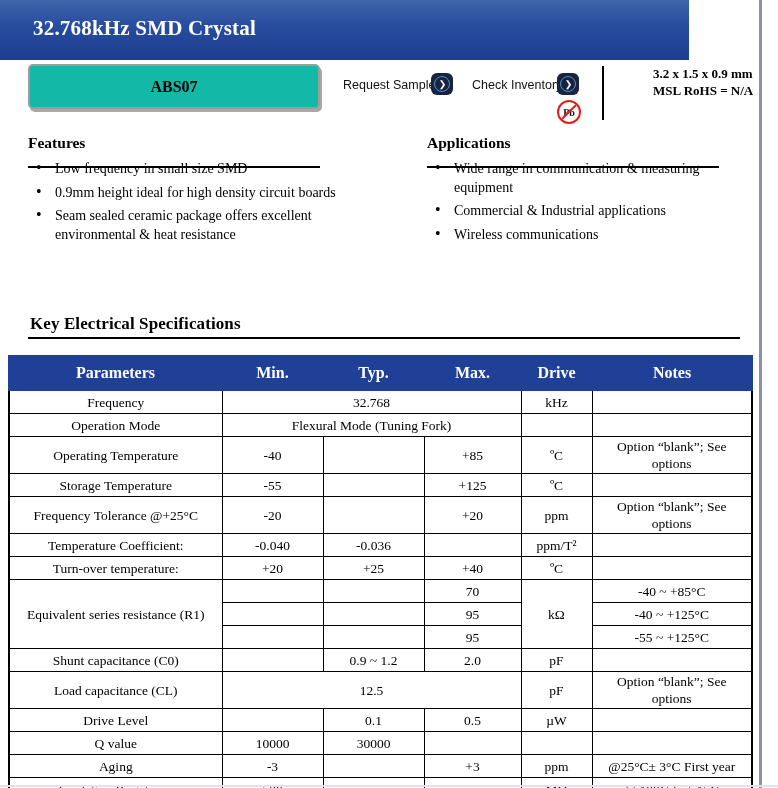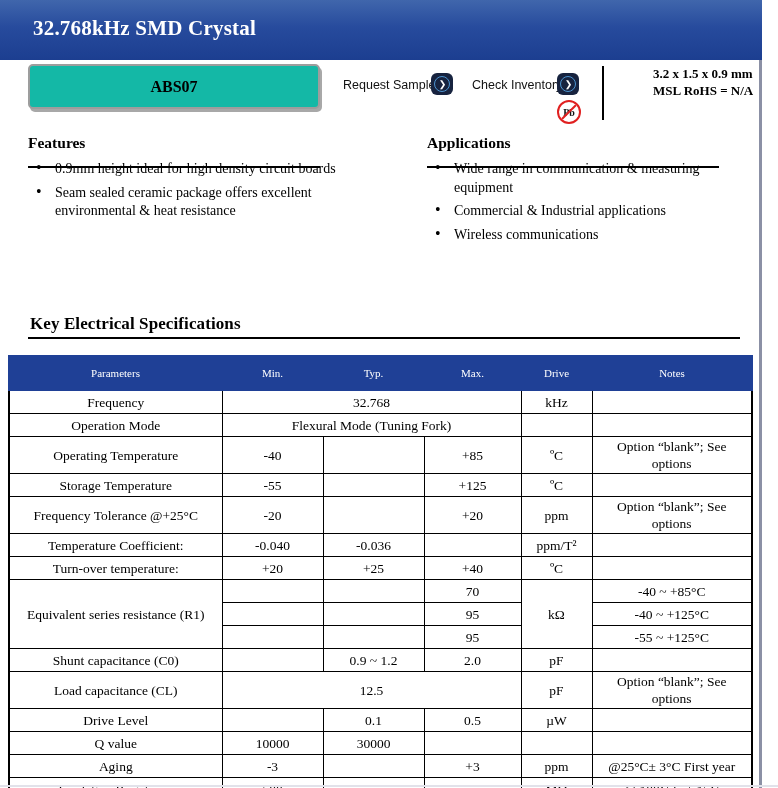--- a/index.html
+++ b/index.html
@@ -6,21 +6,21 @@
   body{
     width:778px;height:788px;position:relative;background:#ffffff;
     font-family:"Liberation Serif", serif;color:#000;overflow:hidden;
   }
   
   .page-edge-line{position:absolute;top:0;left:759px;width:3px;height:788px;background:#8b90a5;z-index:1;}
   .page-bottom-line{position:absolute;left:0;top:785px;width:778px;height:2px;background:#e2e2ea;z-index:1;}
 
   
   .header-bar{
-    position:absolute;left:0;top:0;width:762px;height:60px;z-index:2;
+    position:absolute;left:0;top:0;width:689px;height:60px;z-index:2;
     background:linear-gradient(180deg,#4066ac 0%,#274b9d 45%,#1c3e90 100%);
   }
   .header-title{
     position:absolute;left:33px;top:16px;
     font-size:21px;font-weight:bold;color:#ffffff;letter-spacing:.2px;
   }
 
   
   .product-box{
     position:absolute;left:28px;top:64px;width:288px;height:41px;z-index:3;
@@ -90,22 +90,22 @@
     border-collapse:collapse;table-layout:fixed;
     font-size:13.5px;
   }
   table.spec-table col.c-param{width:213px;}
   table.spec-table col.c-min{width:101px;}
   table.spec-table col.c-typ{width:101px;}
   table.spec-table col.c-max{width:97px;}
   table.spec-table col.c-units{width:71px;}
   table.spec-table col.c-notes{width:160px;}
   table.spec-table th{
-    background:#1f4096;color:#fff;font-weight:normal;height:30px;
-    border:2px solid #1f4096;border-left:2px solid #ffffff;font-size:11px;
+    background:#1f4096;color:#fff;font-weight:bold;height:30px;
+    border:2px solid #1f4096;border-left:2px solid #ffffff;font-size:16px;
   }
   table.spec-table th:first-child{border-left:2px solid #1f4096;}
   table.spec-table{border:2px solid #000;}
   table.spec-table td{
     border:1.5px solid #000;text-align:center;vertical-align:middle;
     padding:1px 4px;height:20px;line-height:17px;
   }
   table.spec-table thead tr{border:2px solid #000;}
 </style>
 </head>
@@ -143,20 +143,21 @@
 
 <div class="vert-divider"></div>
 
 <div class="info-block">
   <div class="info-line">3.2 x 1.5 x 0.9 mm</div>
   <div class="info-line">MSL RoHS = N/A</div>
 </div>
 
 <div class="section-heading feat-heading">Features</div>
 <ul class="bullets feat-list">
+    <li>Low frequency in small size SMD</li>
     <li>0.9mm height ideal for high density circuit boards</li>
     <li>Seam sealed ceramic package offers excellent environmental &amp; heat resistance</li>
   </ul>
 
 <div class="section-heading app-heading">Applications</div>
 <ul class="bullets app-list">
     <li>Wide range in communication &amp; measuring equipment</li>
     <li>Commercial &amp; Industrial applications</li>
     <li>Wireless communications</li>
   </ul>

